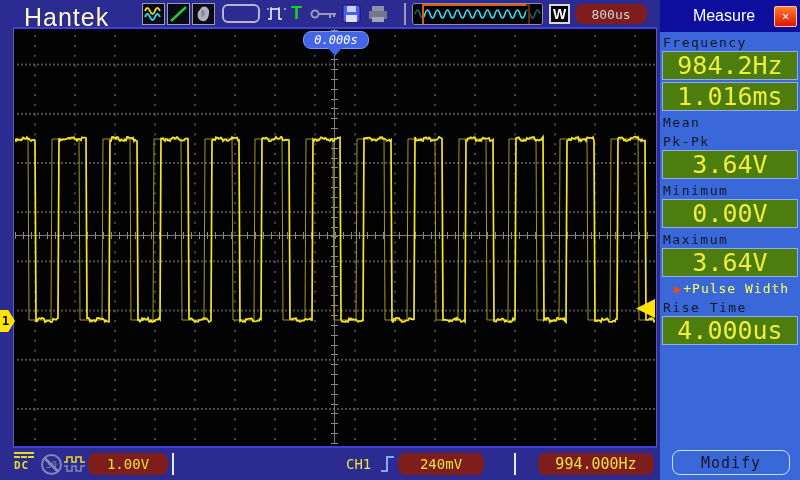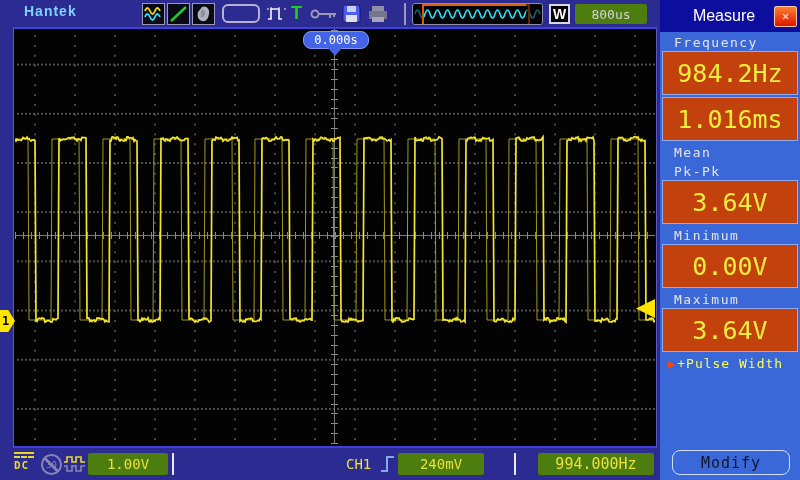--- a/index.html
+++ b/index.html
@@ -4,52 +4,52 @@
 <style>
   html,body{margin:0;padding:0;}
   body{
     width:800px;height:480px;position:relative;overflow:hidden;
     background:#2b2b92;font-family:"DejaVu Sans Mono",monospace;
     -webkit-font-smoothing:none;
   }
   
   #toolbar{position:absolute;left:0;top:0;width:660px;height:28px;}
   .abs{position:absolute;}
-  #logo{left:24px;top:3px;color:#7dd3fc;font-family:"Liberation Sans",sans-serif;
-        font-weight:700;font-size:14px;letter-spacing:1px;}
+  #logo{left:24px;top:3px;color:#fef9c3;font-family:"Liberation Sans",sans-serif;
+        font-weight:400;font-size:25px;letter-spacing:1px;}
   .tb-box{top:3px;width:23px;height:22px;background:#0a0a14;border:1px solid #9a9ab8;
           box-sizing:border-box;display:flex;align-items:center;justify-content:center;}
   #tb-outline{left:222px;top:4px;width:38px;height:19px;border:2px solid #b4b4d2;
               border-radius:6px;background:transparent;box-sizing:border-box;}
   .tb-ico{top:5px;display:flex;align-items:center;justify-content:center;}
   #tb-t{left:291px;top:3px;color:#19d219;font-family:"Liberation Sans",sans-serif;
         font-weight:800;font-size:18px;}
   .vsep{top:3px;width:2px;height:22px;background:#9a9ac0;}
   #preview{left:412px;top:3px;width:131px;height:22px;background:#000;
            border:1px solid #8c8cac;border-radius:3px;box-sizing:border-box;overflow:hidden;}
   #preview .zoomrect{position:absolute;left:9px;top:0;width:104px;height:18px;
            border:2px solid #e05a10;box-sizing:content-box;}
   #preview .dim{position:absolute;top:0;height:22px;background:rgba(0,0,0,.55);}
   #wbox{left:549px;top:4px;width:21px;height:20px;background:#000;border:2px solid #d8d8e4;
         box-sizing:border-box;color:#fff;font-family:"Liberation Sans",sans-serif;
         font-weight:800;font-size:14px;display:flex;align-items:center;justify-content:center;}
-  .pill{background:#4d7c0f;border-radius:2px;display:flex;align-items:center;justify-content:center;
+  .pill{background:#7f1d1d;border-radius:8px;display:flex;align-items:center;justify-content:center;
         color:#e8e23c;font-size:14px;}
   #tb-pill{left:575px;top:4px;width:72px;height:20px;color:#d4d4d4;font-size:13px;}
   
   #screenwrap{position:absolute;left:13px;top:27px;width:642px;height:417px;
       background:#000;border:1px solid #5a5ac2;border-top:2px solid #3f3fe0;
       border-bottom:2px solid #3f3fe0;box-sizing:content-box;}
   #screen{position:absolute;left:1px;top:0;width:640px;height:415px;background:#030303;
       background-image:
         radial-gradient(circle,#4f4f4f 0.8px,transparent 1.3px),
         radial-gradient(circle,#484848 0.8px,transparent 1.3px);
       background-size:4px 49.2px,40px 9.84px;
       background-position:1px 11px,0px 12px;
-      overflow:hidden;}
+      overflow:hidden;font-style:italic;}
   #hline{position:absolute;left:0;top:206px;width:640px;height:1px;background:#7a7a7a;}
   #hticks{position:absolute;left:0;top:203px;width:640px;height:7px;
       background:repeating-linear-gradient(90deg,#8c8c8c 0 1px,transparent 1px 8px);}
   #vline{position:absolute;left:319px;top:0;width:1px;height:415px;background:#7a7a7a;}
   #vticks{position:absolute;left:316px;top:0;width:7px;height:415px;
       background:repeating-linear-gradient(0deg,#8c8c8c 0 1px,transparent 1px 9.84px);}
   #wavesvg{position:absolute;left:0;top:0;}
   #t-tag{position:absolute;left:288px;top:2px;width:64px;height:16px;background:#4464e8;
       border:1px solid #7c96f4;border-radius:8px;color:#fff;font-size:12px;
       display:flex;align-items:center;justify-content:center;z-index:5;}
@@ -61,25 +61,25 @@
   
   #panel{position:absolute;right:0;top:0;width:140px;height:480px;background:#3a68d8;}
   #panel-head{position:absolute;left:0;top:0;width:140px;height:32px;background:#0d0d9e;
       display:flex;align-items:center;}
   #panel-title{flex:1;text-align:center;color:#fff;font-family:"Liberation Sans",sans-serif;
       font-size:16px;padding-left:14px;}
   #panel-close{width:21px;height:19px;margin-right:3px;border:1px solid #ffc9a0;border-radius:2px;
       background:linear-gradient(#ff8030,#dd1400);color:#fff;font-size:12px;font-weight:bold;
       display:flex;align-items:center;justify-content:center;cursor:default;}
   #items{position:absolute;left:0;top:26px;width:140px;padding-top:5px;}
-  .m-label{height:15px;margin-top:4px;padding-left:14px;color:#e5e5e5;font-size:13px;
+  .m-label{height:15px;margin-top:4px;padding-left:3px;color:#0f172a;font-size:13px;
       letter-spacing:1.5px;white-space:nowrap;}
-  .m-label.sel{color:#ffff4d;padding-left:8px;letter-spacing:1px;}
+  .m-label.sel{color:#ffff4d;padding-left:14px;letter-spacing:1px;}
   .sel-arrow{color:#ff4400;font-size:12px;margin-right:1px;}
-  .m-value{height:44px;margin:1px 2px 2px 2px;background:#c2410c;border:1px solid #93acf0;
+  .m-value{height:29px;margin:1px 2px 2px 2px;background:#4d7c0f;border:1px solid #93acf0;
       box-sizing:border-box;display:flex;align-items:center;justify-content:center;
       color:#f0ef3f;font-size:25px;}
   #modify-btn{position:absolute;left:12px;top:450px;width:116px;height:23px;
       border:1px solid #cfe0ff;border-radius:8px;background:transparent;color:#0f172a;
       font-family:"DejaVu Sans Mono",monospace;font-size:15px;letter-spacing:1px;
       display:flex;align-items:center;justify-content:center;}
   
   #bottombar{position:absolute;left:0;top:447px;width:660px;height:18px;}
   #dc-icon{left:14px;top:5px;width:22px;}
   #dc-icon .dc-line{width:20px;height:2px;background:#e6d92b;margin-bottom:2px;}
@@ -208,20 +208,24 @@
       <div class="m-label">Minimum</div>
       <div class="m-value">0.00V</div>
     </div>
     <div class="m-item">
       <div class="m-label">Maximum</div>
       <div class="m-value">3.64V</div>
     </div>
     <div class="m-item">
       <div class="m-label sel"><span class="sel-arrow">▶</span><span>+Pulse Width</span></div>
     </div>
+    <div class="m-item">
+      <div class="m-label">Rise Time</div>
+      <div class="m-value">4.000us</div>
+    </div>
   </div>
 
   <div id="modify-btn">Modify</div>
 </div>
 
 <div id="bottombar">
   <div id="dc-icon" class="abs">
     <div class="dc-line"></div>
     <div class="dc-dash"></div>
     <div class="dc-txt">DC</div>

